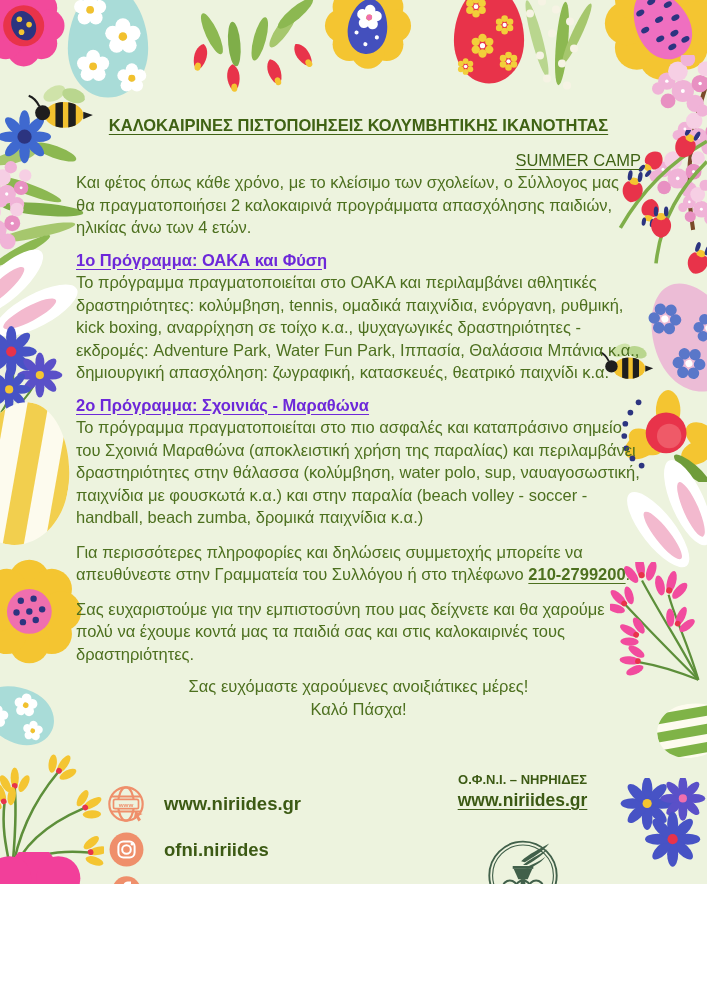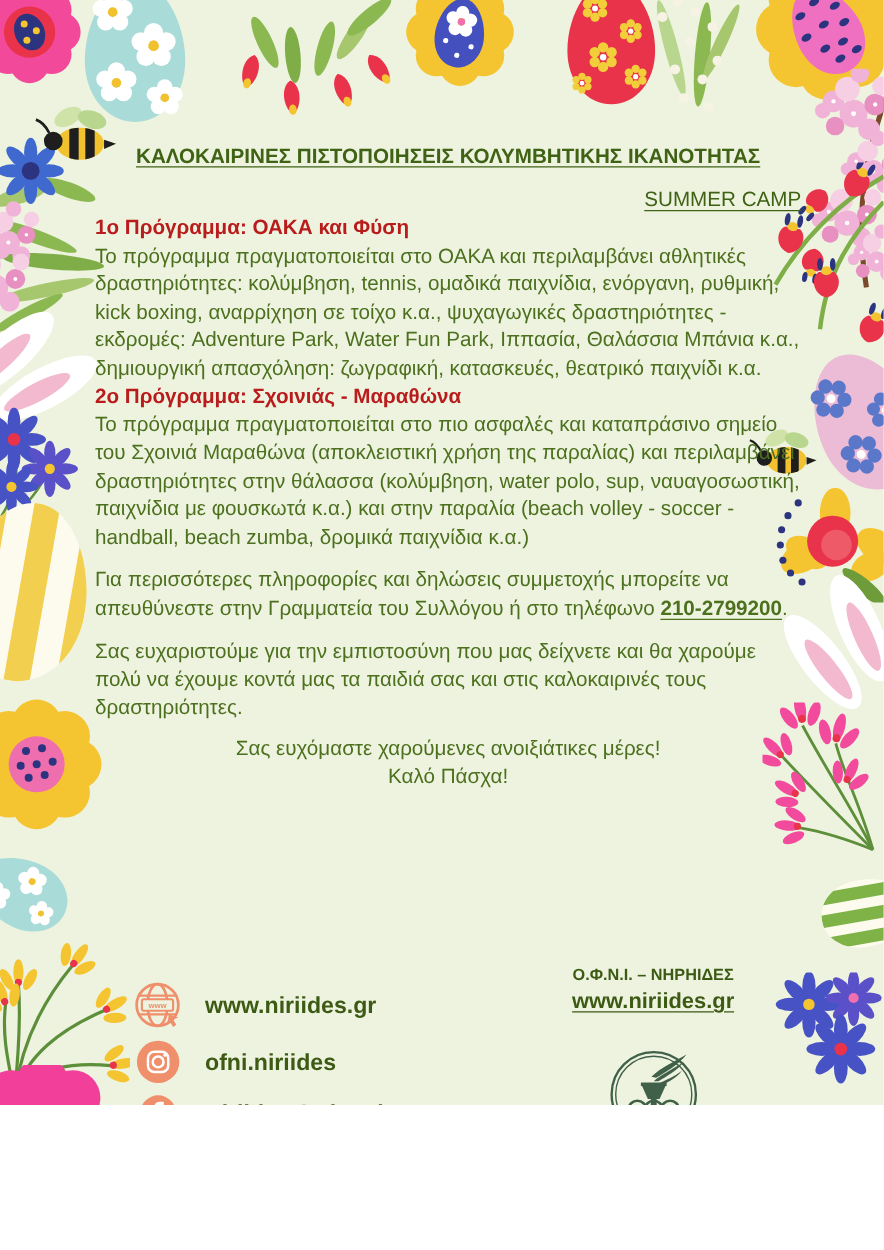--- a/index.html
+++ b/index.html
@@ -6,21 +6,21 @@
   .page{position:relative;width:707px;height:884px;background:#edf3de;overflow:hidden;
         font-family:"Liberation Sans",sans-serif;}
   .dec{position:absolute;pointer-events:none;}
   .content{position:absolute;left:76px;top:114px;width:565px;font-size:16.5px;line-height:22.5px;
            color:#4d701f;}
   .content p{margin:0;}
   .doc-title{font-weight:bold;text-align:center;text-decoration:underline;color:#3f6214;
              text-underline-offset:3px;}
   .center-heading{font-weight:normal;text-align:right;text-decoration:underline;color:#3f6214;
                   margin-top:12px;text-underline-offset:3px;}
-  .sub-heading{font-weight:bold;color:#b91c1c;text-underline-offset:3px;}
+  .sub-heading{font-weight:bold;text-decoration:underline;color:#6d28d9;text-underline-offset:3px;margin-top:10px;}
   .mt12{margin-top:12px!important;}
   .mt10{margin-top:10px!important;text-align:center;}
   .bold{font-weight:normal;}
   .phone{font-weight:bold;text-decoration:underline;text-underline-offset:3px;}
   .footer-left{position:absolute;left:104px;top:784px;}
   .flink{display:flex;align-items:center;margin-bottom:7px;}
   .flink .ficon{width:44px;display:flex;justify-content:center;align-items:center;}
   .flink .flabel{margin-left:16px;font-size:18.5px;font-weight:bold;color:#3c5a14;}
   .footer-right{position:absolute;left:430px;top:772px;width:185px;text-align:center;color:#3c5a14;}
   .org-name{font-size:13px;font-weight:bold;}
@@ -584,20 +584,21 @@
         <circle cx="105" cy="55" r="4.5"></circle>
         <circle cx="92" cy="57" r="4.5"></circle>
         <circle cx="80" cy="62" r="4.5"></circle>
         <circle cx="66" cy="70" r="4.5"></circle>
       </g>
     </svg>
 
   <div class="content">
     <div class="doc-title">ΚΑΛΟΚΑΙΡΙΝΕΣ ΠΙΣΤΟΠΟΙΗΣΕΙΣ ΚΟΛΥΜΒΗΤΙΚΗΣ ΙΚΑΝΟΤΗΤΑΣ</div>
     <div class="center-heading">SUMMER CAMP</div>
+    <p>Και φέτος όπως κάθε χρόνο, με το κλείσιμο των σχολείων, ο Σύλλογος μας θα πραγματοποιήσει 2 καλοκαιρινά προγράμματα απασχόλησης παιδιών, ηλικίας άνω των 4 ετών.</p>
     <div class="sub-heading">1ο Πρόγραμμα: ΟΑΚΑ και Φύση</div>
     <p>Το πρόγραμμα πραγματοποιείται στο ΟΑΚΑ και περιλαμβάνει αθλητικές δραστηριότητες: κολύμβηση, tennis, ομαδικά παιχνίδια, ενόργανη, ρυθμική, kick boxing, αναρρίχηση σε τοίχο κ.α., ψυχαγωγικές δραστηριότητες - εκδρομές: Adventure Park, Water Fun Park, Ιππασία, Θαλάσσια Μπάνια κ.α., δημιουργική απασχόληση:  ζωγραφική, κατασκευές, θεατρικό παιχνίδι κ.α.</p>
     <div class="sub-heading">2ο Πρόγραμμα: Σχοινιάς - Μαραθώνα</div>
     <p>Το πρόγραμμα πραγματοποιείται στο πιο ασφαλές και καταπράσινο σημείο του Σχοινιά Μαραθώνα (αποκλειστική χρήση της παραλίας) και περιλαμβάνει δραστηριότητες στην θάλασσα (κολύμβηση, water polo, sup, ναυαγοσωστική, παιχνίδια με φουσκωτά κ.α.) και στην παραλία (beach volley - soccer - handball,  beach zumba, δρομικά παιχνίδια κ.α.)</p>
     <p class="mt12"><span>Για περισσότερες πληροφορίες και </span><span class="bold">δηλώσεις συμμετοχής</span><span> μπορείτε να απευθύνεστε στην Γραμματεία του Συλλόγου ή στο τηλέφωνο </span><span class="phone">210-2799200</span><span>.</span></p>
     <p class="mt12">Σας ευχαριστούμε για την εμπιστοσύνη που μας δείχνετε και θα χαρούμε πολύ να έχουμε κοντά μας τα παιδιά σας και στις καλοκαιρινές τους δραστηριότητες.</p>
     <p class="mt10"><span>Σας ευχόμαστε χαρούμενες ανοιξιάτικες μέρες!</span><br><span>Καλό Πάσχα!</span></p>
   </div>
 
   <div class="footer-left">

